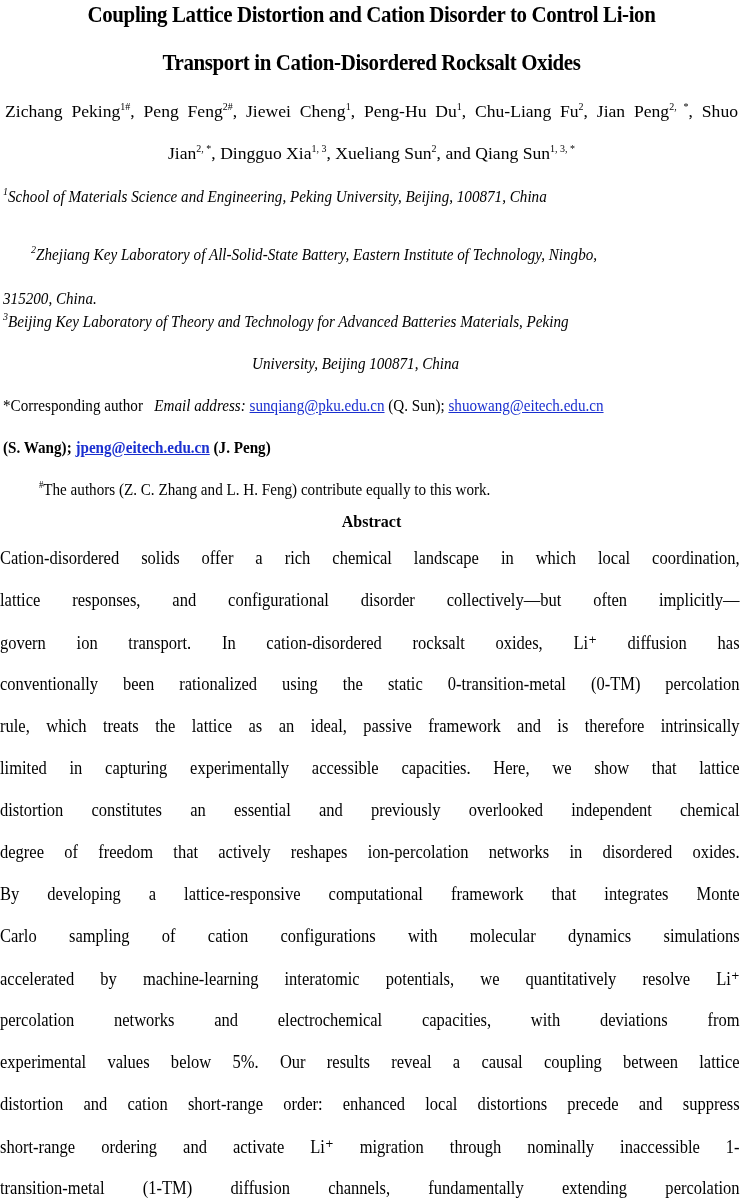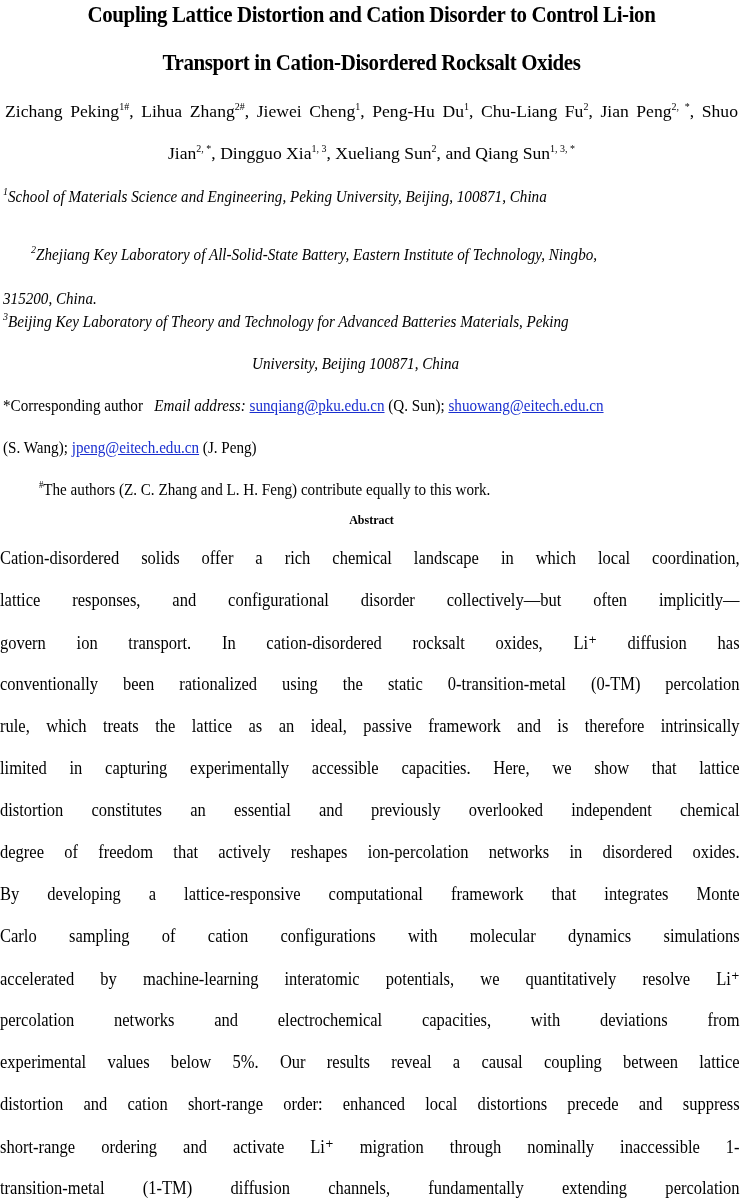--- a/index.html
+++ b/index.html
@@ -8,34 +8,34 @@
   .title { position: absolute; left: 0; width: 743px; text-align: center;
            font-weight: bold; font-size: 22.5px; letter-spacing: -0.4px; transform: scaleX(0.93); transform-origin: center; white-space: nowrap; }
   .line { position: absolute; left: 3px; width: 738px; white-space: nowrap; font-size: 17.6px; }
   .just { text-align: justify; text-align-last: justify; }
   .center { text-align: center; left: 0; width: 743px; }
   .it { font-style: italic; }
   .narrow { transform: scaleX(0.86); transform-origin: left; }
   sup { font-size: 10px; vertical-align: 7px; line-height: 0; }
   a { color: #1a2fd0; text-decoration: underline; }
   .abs { font-size: 19.2px; transform: scaleX(0.86); transform-origin: left; width: 860px; left: 0px; }
-  .abshead { font-weight: bold; font-size: 12px; }
+  .abshead { font-weight: bold; font-size: 16px; }
 </style>
 </head>
 <body>
 
 <div>
   <div class="title" style="top:2px;">Coupling Lattice Distortion and Cation Disorder to Control Li-ion</div>
   <div class="title" style="top:50px;">Transport in Cation-Disordered Rocksalt Oxides</div>
 </div>
 
 <div>
   <div class="line" style="top:101px; left:5px; width:733px; text-align:justify; text-align-last:justify;">
     <span><span>Zichang Peking</span><sup>1#</sup>,</span>
-    <span><span>Lihua Zhang</span><sup>2#</sup>,</span>
+    <span><span>Peng Feng</span><sup>2#</sup>,</span>
     <span><span>Jiewei Cheng</span><sup>1</sup>,</span>
     <span><span>Peng-Hu Du</span><sup>1</sup>,</span>
     <span><span>Chu-Liang Fu</span><sup>2</sup>,</span>
     <span><span>Jian Peng</span><sup>2, *</sup>,</span>
     <span>Shuo</span>
   </div>
   <div class="line center" style="top:143px;">
     <span>Jian</span><sup>2, *</sup>,
     <span><span>Dingguo Xia</span><sup>1, 3</sup>,</span>
     <span><span>Xueliang Sun</span><sup>2</sup>,</span>
@@ -55,21 +55,21 @@
 <div>
   <div class="line" style="top:395px;">
     <span class="narrow" style="display:inline-block;">
       <span>*Corresponding author</span>&nbsp;&nbsp;
       <span class="it">Email address:</span>
       <a>sunqiang@pku.edu.cn</a>
       <span>(Q. Sun);</span>
       <a>shuowang@eitech.edu.cn</a>
     </span>
   </div>
-  <div class="line" style="top:437px;">
+  <div class="line" style="top:437px;font-weight:bold;">
     <span class="narrow" style="display:inline-block;">
       <span>(S. Wang);</span>
       <a>jpeng@eitech.edu.cn</a>
       <span>(J. Peng)</span>
     </span>
   </div>
   <div class="line" style="top:479px;margin-left:36px;">
     <span class="narrow" style="display:inline-block;"><sup>#</sup><span>The authors (Z. C. Zhang and L. H. Feng) contribute equally to this work.</span></span>
   </div>
 </div>

